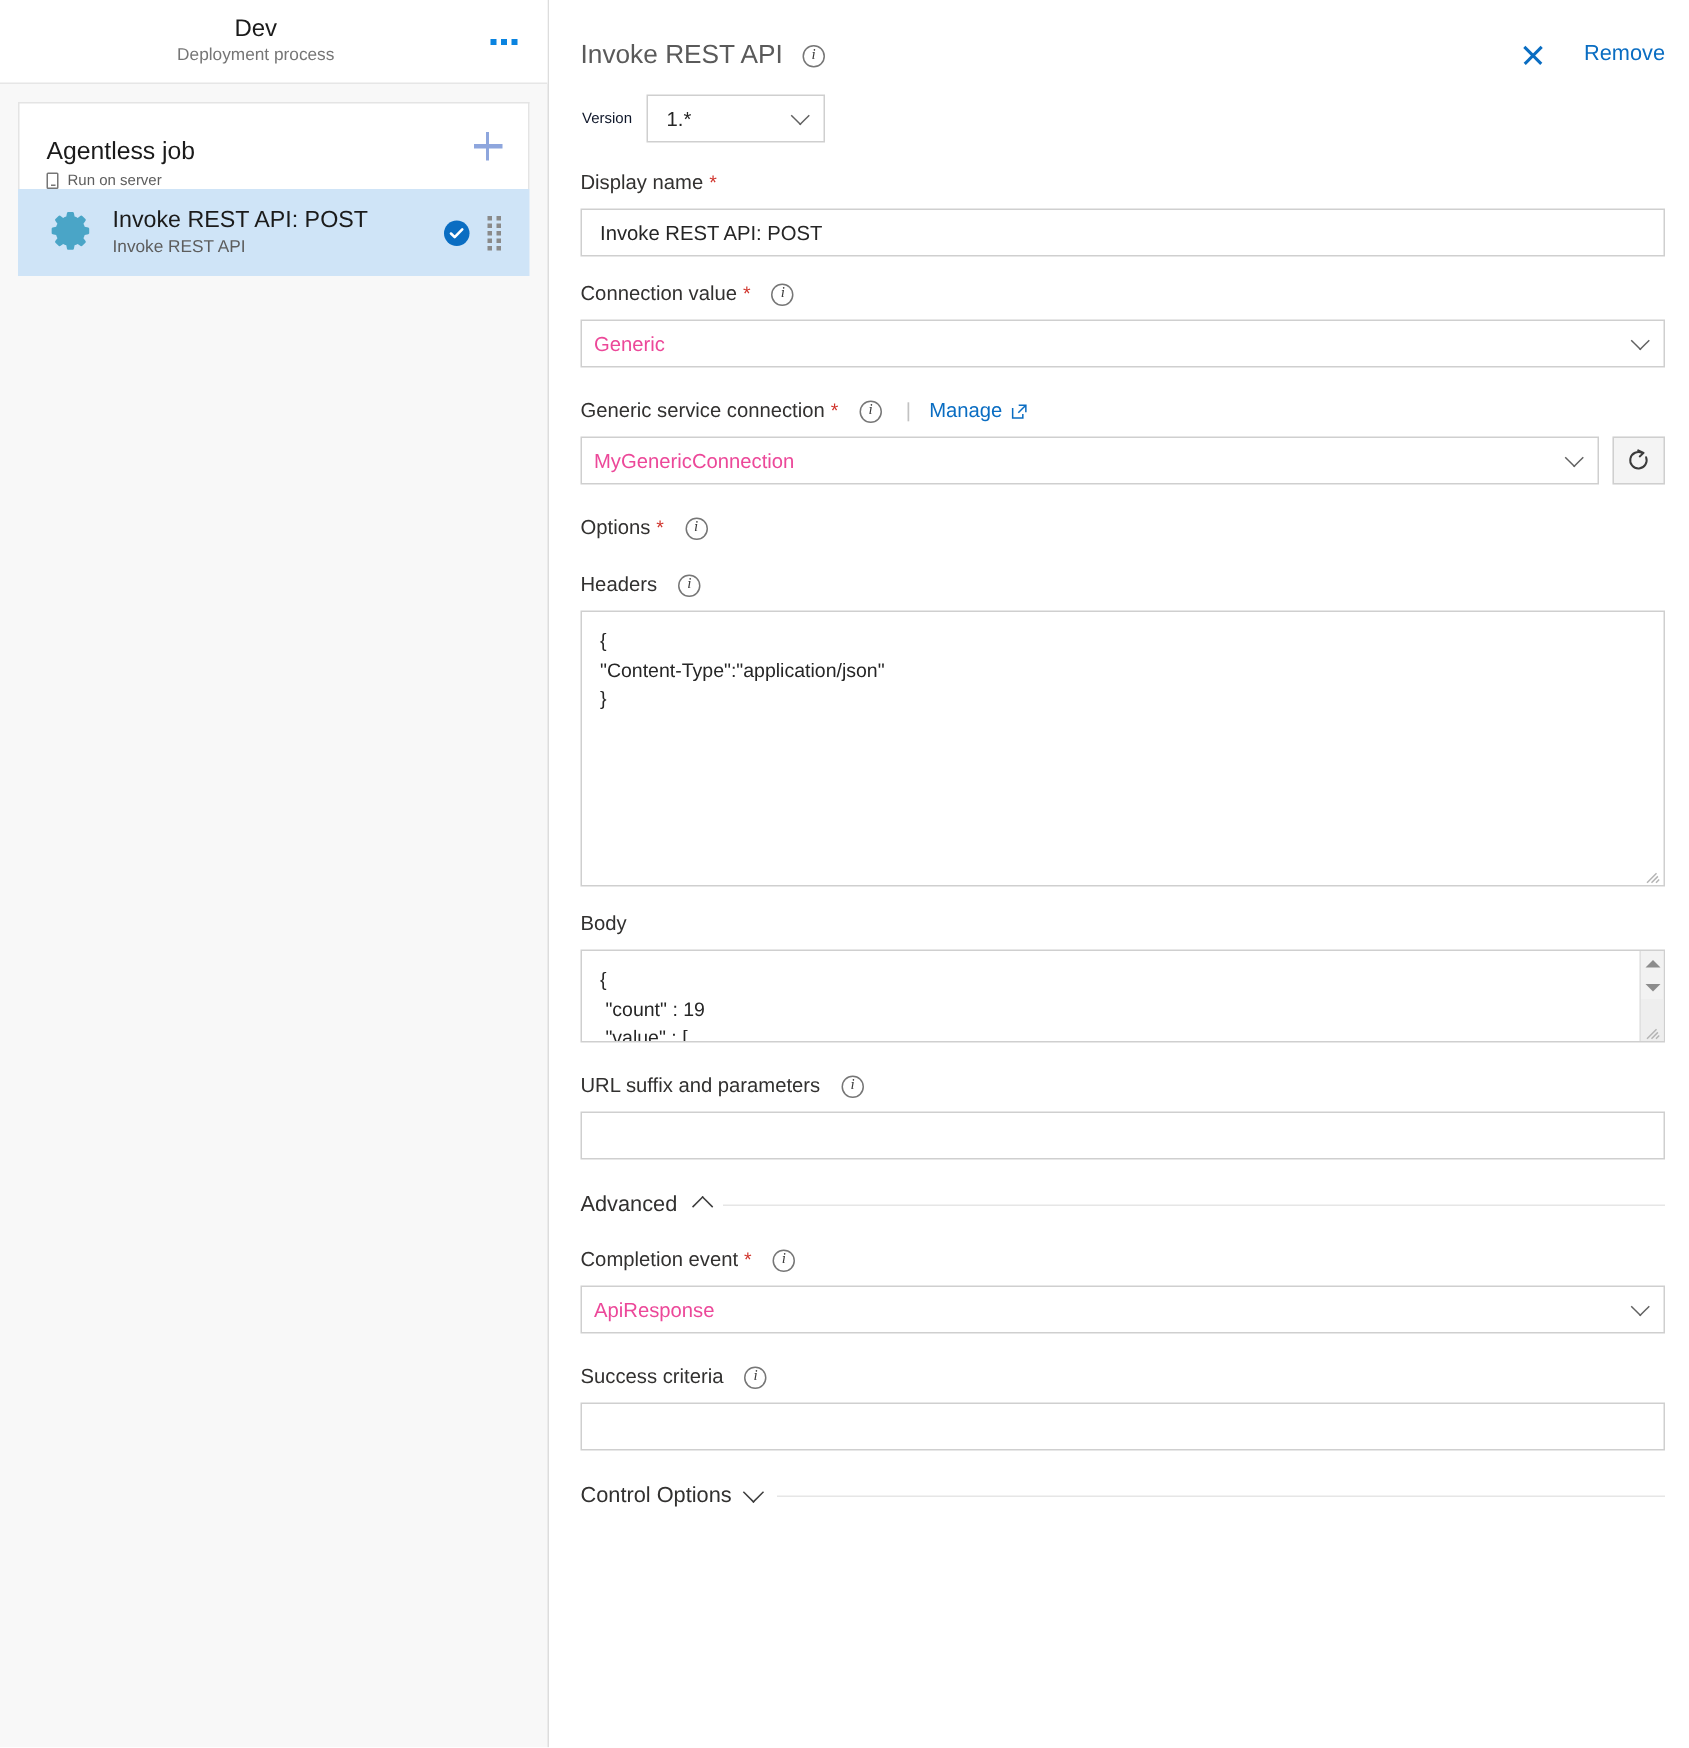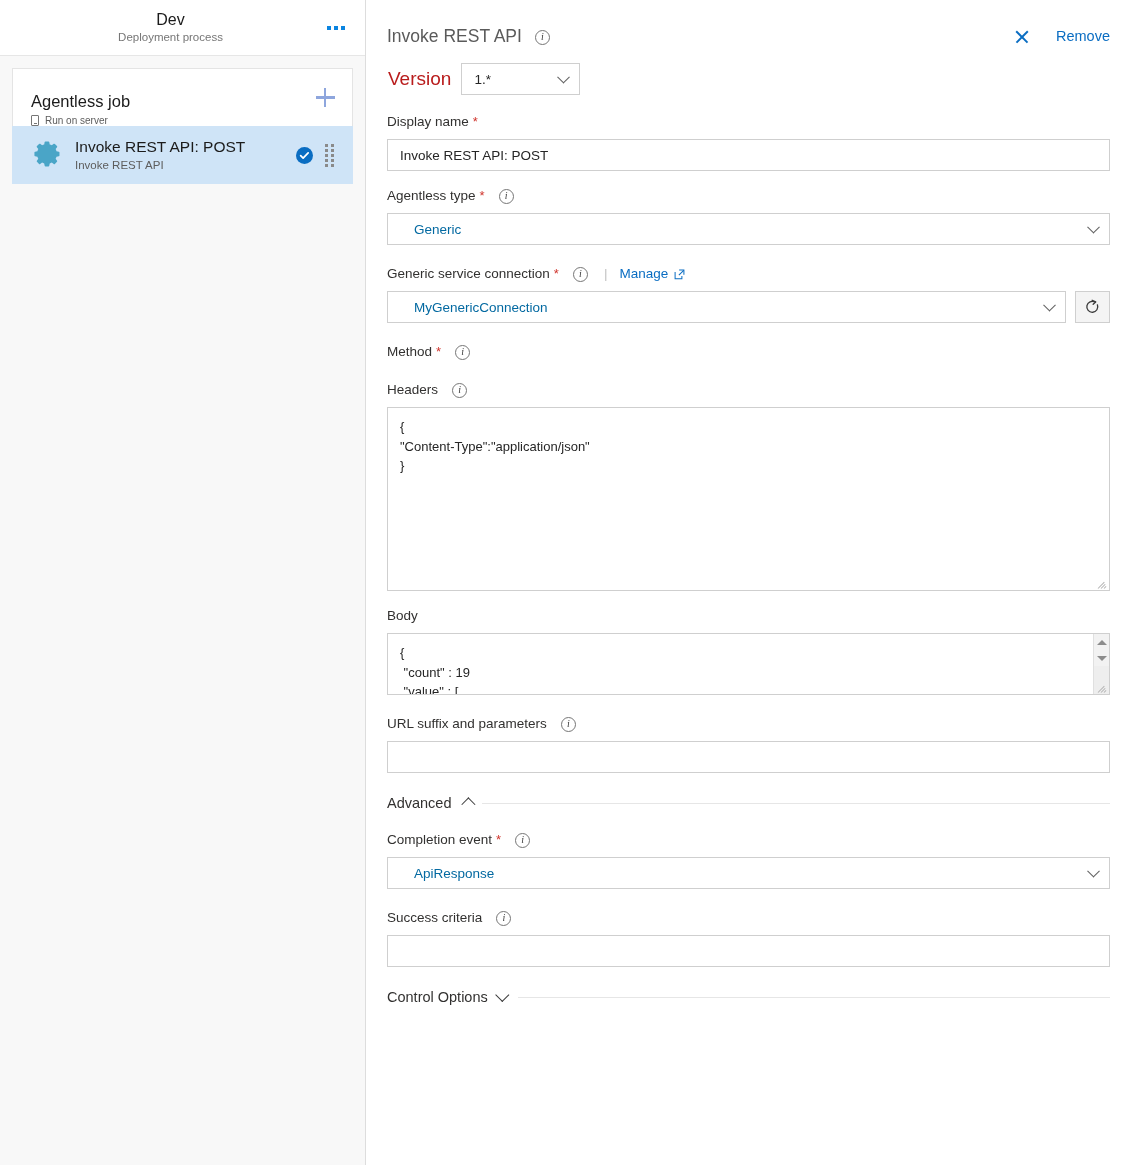--- a/index.html
+++ b/index.html
@@ -224,21 +224,21 @@
   .x-ico::before { transform: rotate(45deg); }
   .x-ico::after  { transform: rotate(-45deg); }
 
   .version-row {
     display: flex;
     align-items: center;
     gap: 10px;
     margin-top: 11px;
     padding-left: 1px;
   }
-  .version-label { font-size: 19px; color: #b91c1c; }
+  .version-label { font-size: 10px; color: #0f172a; }
   .select-box {
     position: relative;
     border: 1px solid #cfcfcf;
     background: #ffffff;
     height: 32px;
     display: flex;
     align-items: center;
     padding: 0 30px 0 12px;
     font-size: 13.5px;
     color: #262626;
@@ -295,23 +295,23 @@
   }
   .tinput.empty { height: 32px; }
   .select-full {
     position: relative;
     border: 1px solid #cfcfcf;
     background: #ffffff;
     height: 32px;
     width: 100%;
     display: flex;
     align-items: center;
-    padding: 0 32px 0 26px;
+    padding: 0 32px 0 8px;
     font-size: 13.5px;
-    color: #0369a1;
+    color: #ec4899;
     margin-top: 8px;
     cursor: pointer;
   }
   .conn-row { display: flex; align-items: stretch; gap: 9px; margin-top: 8px; }
   .conn-row .select-full { margin-top: 0; flex: 1 1 auto; }
   .refresh-btn {
     width: 35px;
     border: 1px solid #cfcfcf;
     background: #f4f4f4;
     display: flex; align-items: center; justify-content: center;
@@ -495,21 +495,21 @@
           <span>Display name</span>
           <span class="req">*</span>
         </div>
         <div class="tinput">Invoke REST API: POST</div>
       </div>
 
       <div class="gap-sm"></div>
 
       <div class="field">
         <div class="flabel">
-          <span>Agentless type</span>
+          <span>Connection value</span>
           <span class="req">*</span>
           <span class="info-ico">
               <span>i</span>
             </span>
         </div>
         <div class="select-full">
           <span>Generic</span>
           <span class="chev"></span>
         </div>
       </div>
@@ -544,21 +544,21 @@
               <path d="M8.6 1.3 L12.4 3.1 L9.7 5.6" fill="none" stroke="#3b3b3b" stroke-width="1.4" stroke-linejoin="round" stroke-linecap="round"></path>
             </svg>
           </div>
         </div>
       </div>
 
       <div class="gap-md"></div>
 
       <div class="field">
         <div class="flabel">
-          <span>Method</span>
+          <span>Options</span>
           <span class="req">*</span>
           <span class="info-ico">
               <span>i</span>
             </span>
         </div>
       </div>
 
       <div class="gap-md"></div>
 
       <div class="field">

